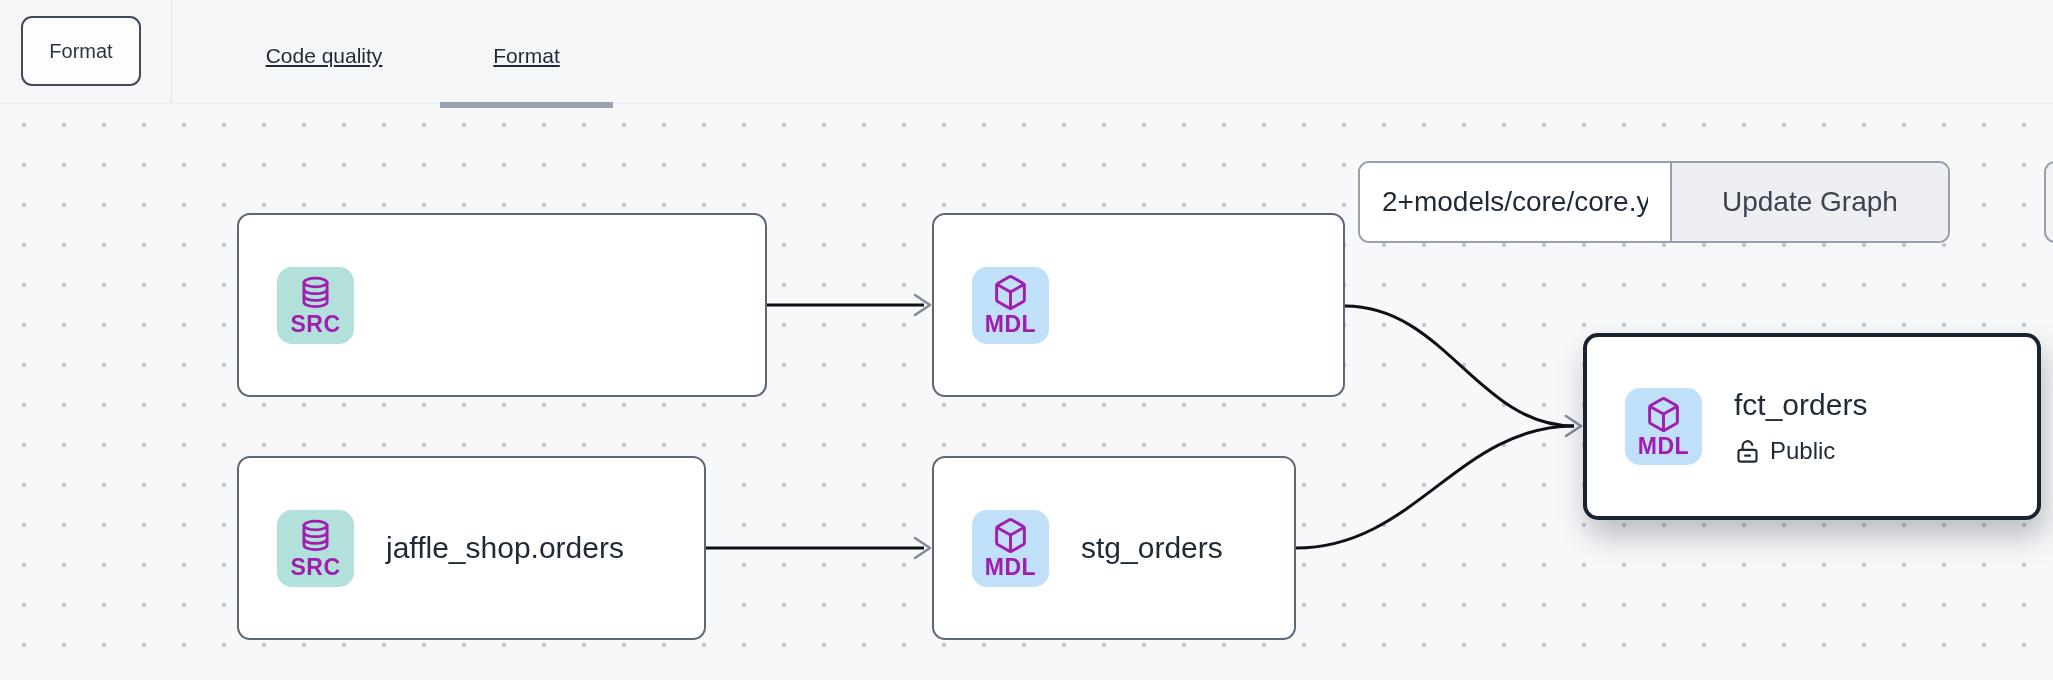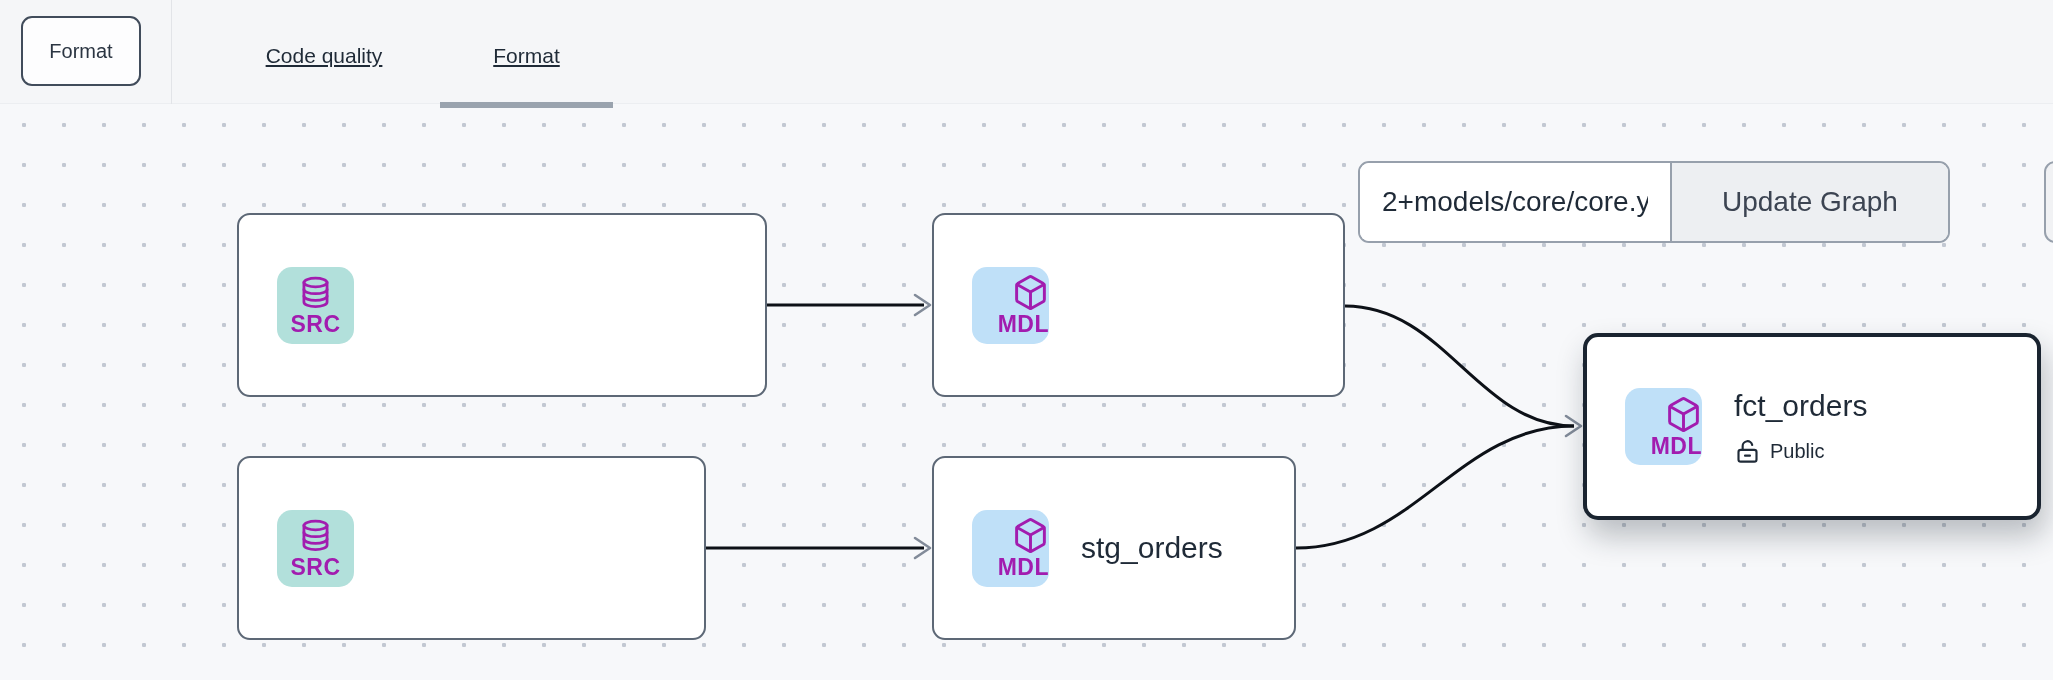--- a/index.html
+++ b/index.html
@@ -33,26 +33,26 @@
           background-size:40px 40px; background-position:4px 1px;}
   .edges{position:absolute; left:0; top:0; width:2053px; height:576px; pointer-events:none;}
 
   .node{position:absolute; background:#fff; border:2.5px solid var(--node-border); border-radius:13px;
         display:flex; align-items:center; padding-left:38px; gap:32px; cursor:pointer;}
   .node.selected{border:4.5px solid var(--node-selected-border); border-radius:15px;
         box-shadow:4px 16px 30px rgba(25,35,48,.28);}
   .badge{width:77px; height:77px; border-radius:15px; flex:none;
         display:flex; flex-direction:column; align-items:center; justify-content:center; color:#a21caf;}
   .badge.src{background:var(--src-badge-bg);}
-  .badge.mdl{background:var(--mdl-badge-bg);align-items:flex-end;}
+  .badge.mdl{background:var(--mdl-badge-bg);}
   .badge svg{width:37px; height:37px; display:block;}
   .badge .badge-label{font-size:23px; font-weight:600; letter-spacing:.5px; line-height:1; margin-top:2px;}
   .node-title{font-size:30px; color:var(--text-dark); white-space:nowrap;}
   .title-block{display:flex; flex-direction:column; gap:15px;}
-  .access-row{display:flex; align-items:center; gap:9px; font-size:20px; color:var(--text-dark);}
+  .access-row{display:flex; align-items:center; gap:9px; font-size:24px; color:var(--text-dark);}
   .access-row svg{width:27px; height:27px;}
 
   
   .n-customers{left:237px; top:109px; width:530px; height:184px;}
   .n-stg-customers{left:932px; top:109px; width:413px; height:184px;}
   .n-orders{left:237px; top:352px; width:469px; height:184px;}
   .n-stg-orders{left:932px; top:352px; width:364px; height:184px;}
   .n-fct-orders{left:1583px; top:229px; width:458px; height:187px;}
 
   
@@ -122,20 +122,21 @@
   <div class="node n-orders">
     <div class="badge src">
       <svg viewBox="0 0 24 24" fill="none" stroke="currentColor" stroke-width="1.8" stroke-linecap="round">
         <ellipse cx="12" cy="5.5" rx="7.5" ry="2.8"></ellipse>
         <path d="M4.5 5.5 v12.8 c0 1.55 3.36 2.8 7.5 2.8 s7.5 -1.25 7.5 -2.8 V5.5"></path>
         <path d="M4.5 10 c0 1.55 3.36 2.8 7.5 2.8 s7.5 -1.25 7.5 -2.8"></path>
         <path d="M4.5 14.3 c0 1.55 3.36 2.8 7.5 2.8 s7.5 -1.25 7.5 -2.8"></path>
       </svg>
       <span class="badge-label">SRC</span>
     </div>
+    <span class="node-title">jaffle_shop.orders</span>
   </div>
 
   <div class="node n-stg-orders">
     <div class="badge mdl">
       <svg viewBox="0 0 24 24" fill="none" stroke="currentColor" stroke-width="1.9" stroke-linecap="round" stroke-linejoin="round">
         <path d="M21 16.5v-9a1.8 1.8 0 0 0-.9-1.56l-7.2-4.05a1.8 1.8 0 0 0-1.8 0L3.9 5.94A1.8 1.8 0 0 0 3 7.5v9a1.8 1.8 0 0 0 .9 1.56l7.2 4.05a1.8 1.8 0 0 0 1.8 0l7.2-4.05A1.8 1.8 0 0 0 21 16.5z"></path>
         <polyline points="3.3 6.8 12 11.7 20.7 6.8"></polyline>
         <line x1="12" y1="22.3" x2="12" y2="11.7"></line>
       </svg>
       <span class="badge-label">MDL</span>

